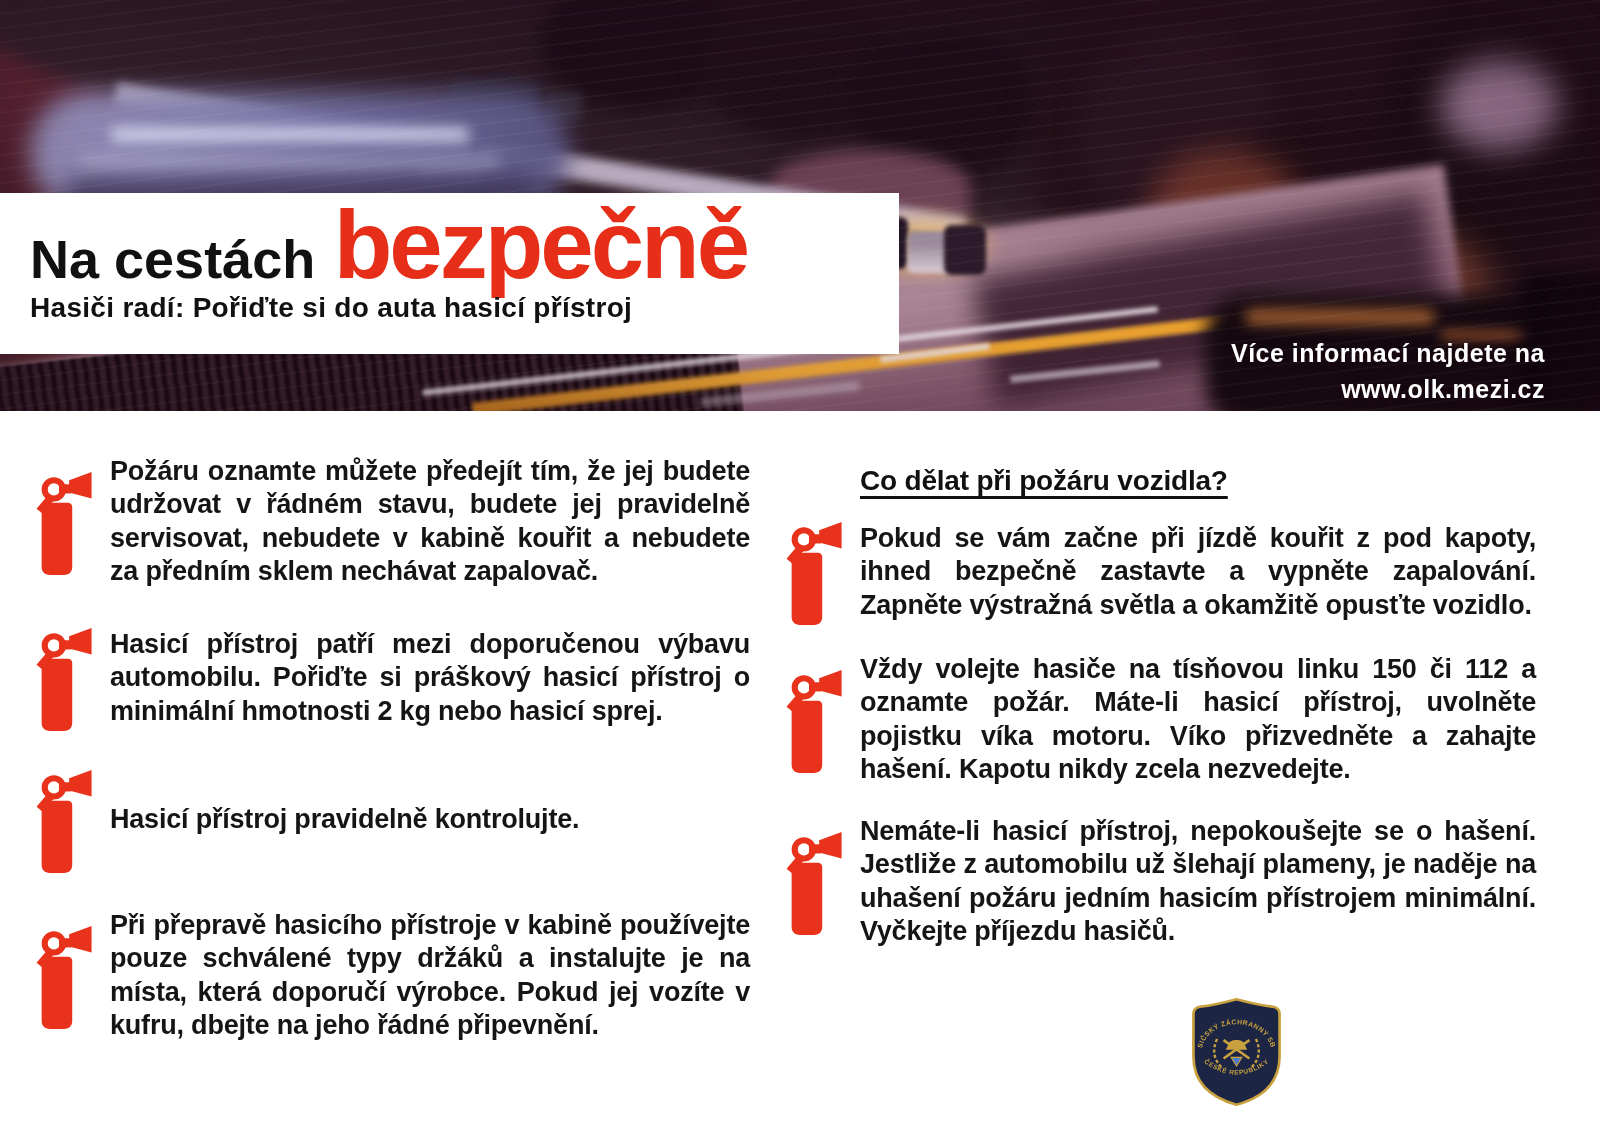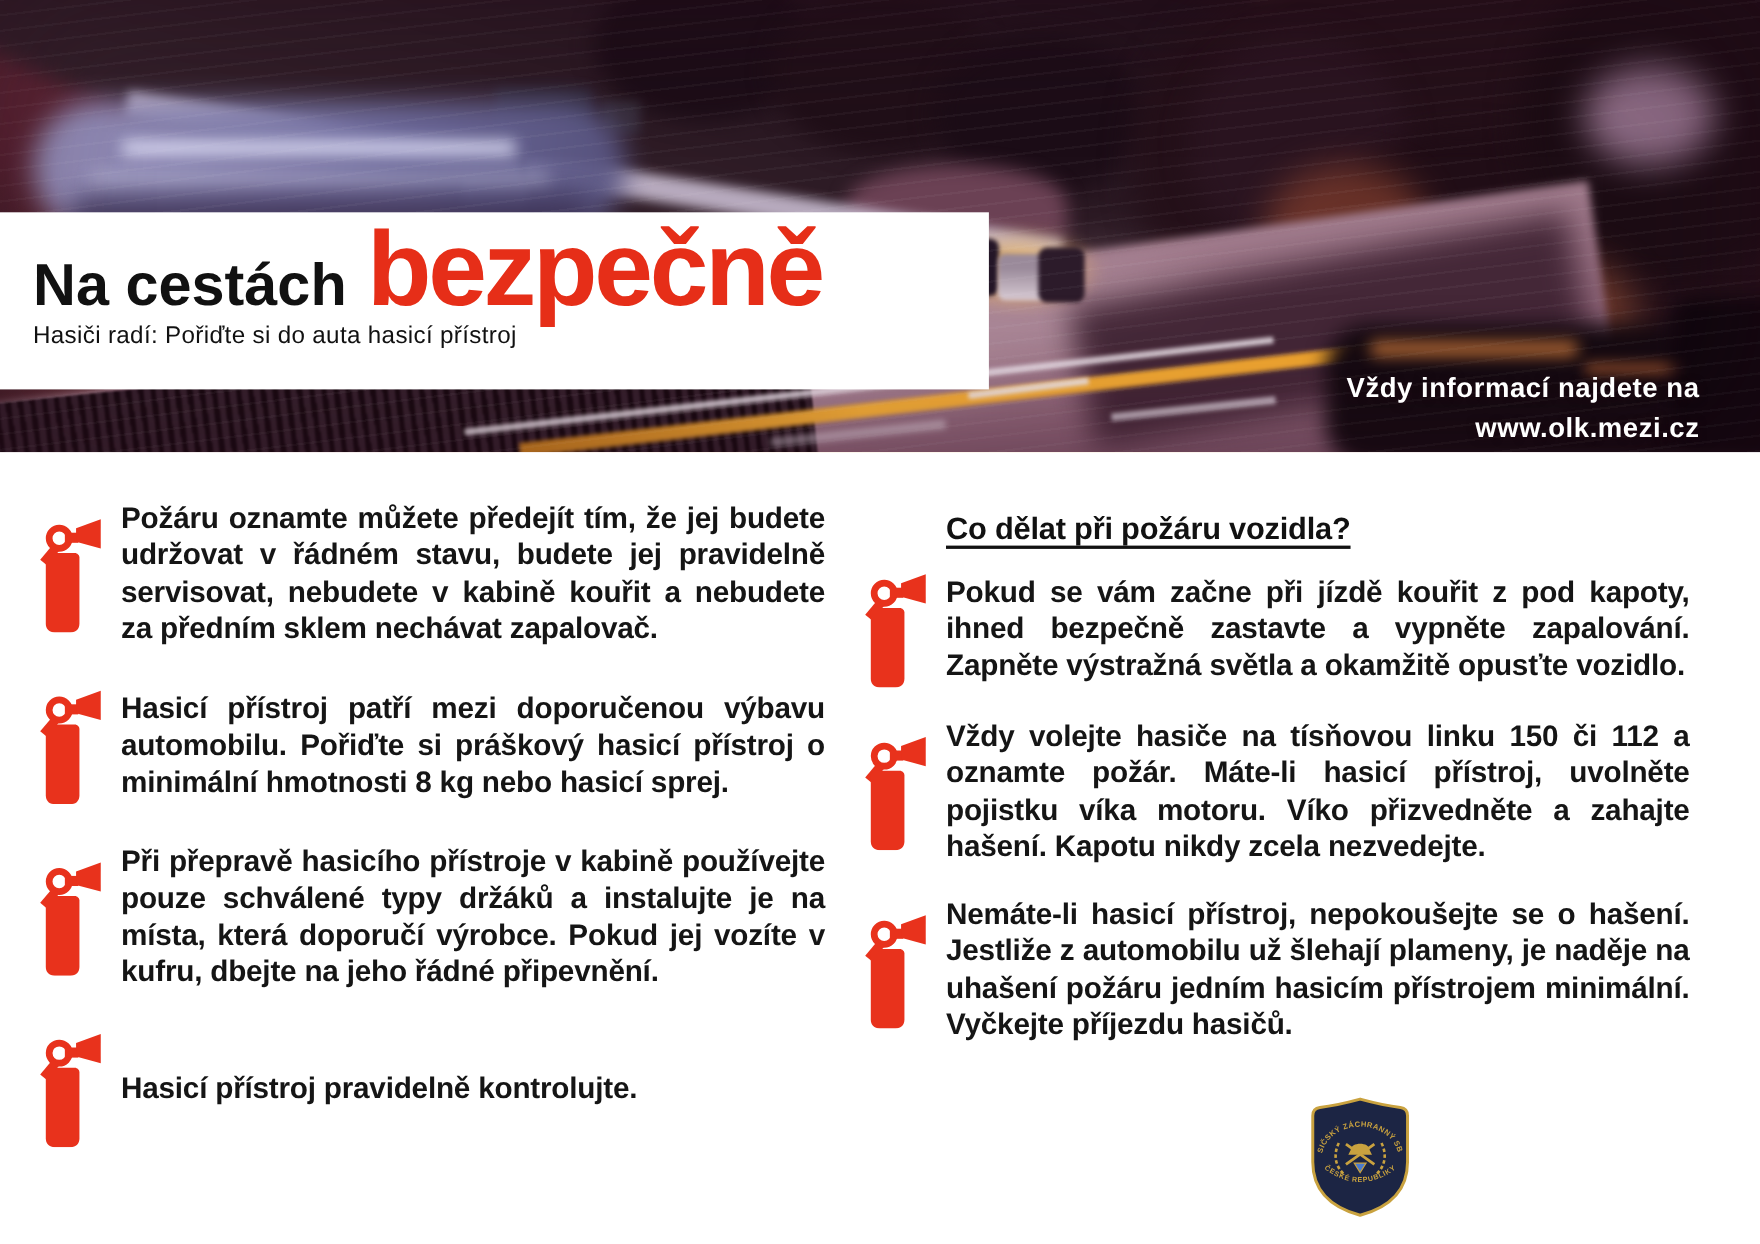--- a/index.html
+++ b/index.html
@@ -25,21 +25,21 @@
     font-size:25px;line-height:1.42;text-shadow:0 1px 8px rgba(30,5,15,.55);letter-spacing:.5px;
   }
   
   .banner{
     position:absolute;left:0;top:193px;width:899px;height:161px;background:#ffffff;z-index:3;
     box-sizing:border-box;padding:6px 0 0 30px;
   }
   .title-line{white-space:nowrap;}
   .t-black{font-size:54px;font-weight:700;color:#111111;letter-spacing:0;vertical-align:baseline;}
   .t-red{font-size:96px;font-weight:800;color:#e62e18;letter-spacing:-3px;vertical-align:baseline;margin-left:14px;line-height:.95;}
-  .subtitle{font-size:22px;font-weight:400;color:#111111;margin-top:2px;letter-spacing:.3px;}
+  .subtitle{font-size:28px;font-weight:700;color:#111111;margin-top:2px;letter-spacing:.3px;}
   
   .col{position:absolute;z-index:2;}
   .col-left{left:28px;top:455px;width:722px;}
   .col-right{left:778px;top:459px;width:758px;}
   .item{display:flex;align-items:center;}
   .col-left .item{margin-bottom:36px;}
   .col-left .item:last-child{margin-bottom:0;}
   .col-right .item{margin-bottom:28px;}
   .icon-slot{flex:0 0 82px;display:flex;justify-content:flex-start;}
   .body-text{
@@ -116,21 +116,21 @@
     <div class="ph" style="left:60px;top:178px;width:480px;height:46px;background:#3b3154;border-radius:24px;filter:blur(12px);opacity:.85;"></div>
 
     <div class="ph" style="left:1205px;top:295px;width:340px;height:130px;background:#150a11;border-radius:40px;filter:blur(9px);"></div>
     <div class="ph" style="left:1245px;top:310px;width:190px;height:14px;background:#c9763a;border-radius:8px;filter:blur(7px);opacity:.85;"></div>
     <div class="ph" style="left:1440px;top:330px;width:110px;height:10px;background:#a85a30;border-radius:8px;filter:blur(6px);opacity:.8;"></div>
     <div class="ph" style="left:1520px;top:270px;width:110px;height:150px;background:#0f060d;border-radius:20px;filter:blur(8px);"></div>
     <div class="ph streaks"></div>
     <div class="ph vignette"></div>
 
     <div class="moreinfo">
-      <div>Vždy informací najdete na</div>
+      <div>Více informací najdete na</div>
       <div>www.olk.mezi.cz</div>
     </div>
   </div>
 
   <div class="banner">
     <div class="title-line">
       <span class="t-black">Na cestách</span>
       <span class="t-red">bezpečně</span>
     </div>
     <div class="subtitle">Hasiči radí: Pořiďte si do auta hasicí přístroj</div>
@@ -156,49 +156,49 @@
         <svg width="66" height="106" viewBox="0 0 64 104">
             <g fill="#e8321c">
               <circle cx="25" cy="20" r="9" fill="none" stroke="#e8321c" stroke-width="6"></circle>
               <rect x="30" y="15" width="12" height="9"></rect>
               <polygon points="40,11 62,3 62,29 40,23"></polygon>
               <polygon points="19,26 8,39 14,44 25,31"></polygon>
               <path d="M17,33 h22 c2,0 4,2 4,4 v59 c0,5 -3,8 -8,8 h-14 c-5,0 -8,-3 -8,-8 v-59 c0,-2 2,-4 4,-4 z"></path>
             </g>
           </svg>
       </span>
-      <p class="body-text">Hasicí přístroj patří mezi doporučenou výbavu automobilu. Pořiďte si práškový hasicí přístroj o minimální hmotnosti 8 kg nebo hasicí sprej.</p>
+      <p class="body-text">Hasicí přístroj patří mezi doporučenou výbavu automobilu. Pořiďte si práškový hasicí přístroj o minimální hmotnosti 2 kg nebo hasicí sprej.</p>
+    </div>
+    <div class="item">
+      <span class="icon-slot">
+        <svg width="66" height="106" viewBox="0 0 64 104">
+            <g fill="#e8321c">
+              <circle cx="25" cy="20" r="9" fill="none" stroke="#e8321c" stroke-width="6"></circle>
+              <rect x="30" y="15" width="12" height="9"></rect>
+              <polygon points="40,11 62,3 62,29 40,23"></polygon>
+              <polygon points="19,26 8,39 14,44 25,31"></polygon>
+              <path d="M17,33 h22 c2,0 4,2 4,4 v59 c0,5 -3,8 -8,8 h-14 c-5,0 -8,-3 -8,-8 v-59 c0,-2 2,-4 4,-4 z"></path>
+            </g>
+          </svg>
+      </span>
+      <p class="body-text">Hasicí přístroj pravidelně kontrolujte.</p>
     </div>
     <div class="item">
       <span class="icon-slot">
         <svg width="66" height="106" viewBox="0 0 64 104">
             <g fill="#e8321c">
               <circle cx="25" cy="20" r="9" fill="none" stroke="#e8321c" stroke-width="6"></circle>
               <rect x="30" y="15" width="12" height="9"></rect>
               <polygon points="40,11 62,3 62,29 40,23"></polygon>
               <polygon points="19,26 8,39 14,44 25,31"></polygon>
               <path d="M17,33 h22 c2,0 4,2 4,4 v59 c0,5 -3,8 -8,8 h-14 c-5,0 -8,-3 -8,-8 v-59 c0,-2 2,-4 4,-4 z"></path>
             </g>
           </svg>
       </span>
       <p class="body-text">Při přepravě hasicího přístroje v kabině používejte pouze schválené typy držáků a instalujte je na místa, která doporučí výrobce. Pokud jej vozíte v kufru, dbejte na jeho řádné připevnění.</p>
-    </div>
-    <div class="item">
-      <span class="icon-slot">
-        <svg width="66" height="106" viewBox="0 0 64 104">
-            <g fill="#e8321c">
-              <circle cx="25" cy="20" r="9" fill="none" stroke="#e8321c" stroke-width="6"></circle>
-              <rect x="30" y="15" width="12" height="9"></rect>
-              <polygon points="40,11 62,3 62,29 40,23"></polygon>
-              <polygon points="19,26 8,39 14,44 25,31"></polygon>
-              <path d="M17,33 h22 c2,0 4,2 4,4 v59 c0,5 -3,8 -8,8 h-14 c-5,0 -8,-3 -8,-8 v-59 c0,-2 2,-4 4,-4 z"></path>
-            </g>
-          </svg>
-      </span>
-      <p class="body-text">Hasicí přístroj pravidelně kontrolujte.</p>
     </div>
   </div>
 
   <div class="col col-right">
     <h2 class="heading">Co dělat při požáru vozidla?</h2>
     <div class="item">
       <span class="icon-slot">
         <svg width="66" height="106" viewBox="0 0 64 104">
             <g fill="#e8321c">
               <circle cx="25" cy="20" r="9" fill="none" stroke="#e8321c" stroke-width="6"></circle>

